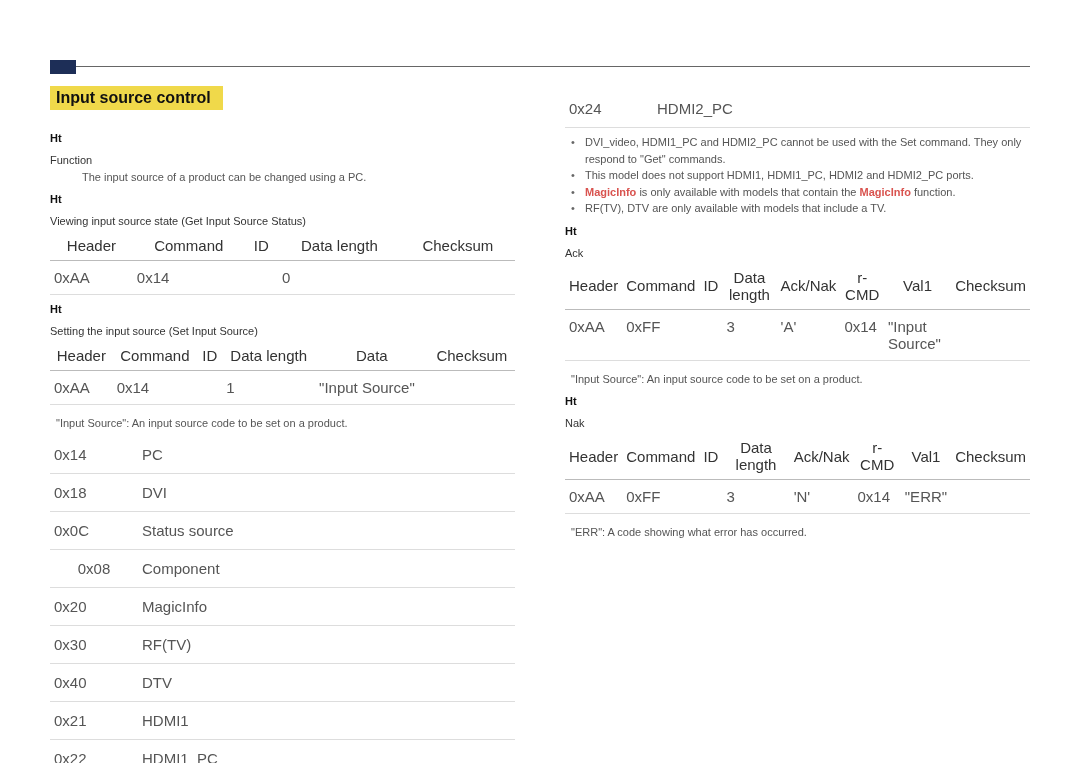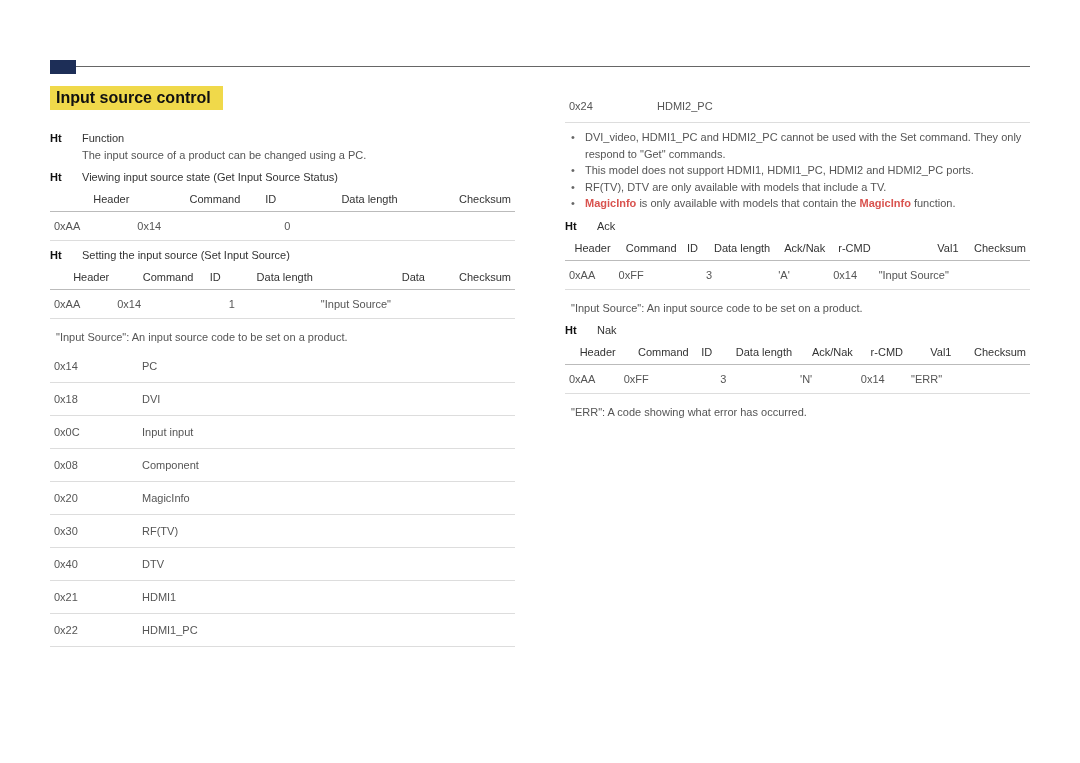--- a/index.html
+++ b/index.html
@@ -51,43 +51,44 @@
     font-size: 16px;
     font-weight: bold;
     padding: 3px 12px 3px 6px;
     margin: 0 0 14px 0;
   }
   .bullet-row {
     display: flex;
     align-items: flex-start;
     gap: 10px;
     margin: 8px 0 4px 0;
+    flex-direction: column;
   }
   .ht {
     font-weight: bold;
     color: #111;
     min-width: 22px;
   }
   .label {
     color: #333;
   }
   .desc {
     margin: 2px 0 8px 32px;
     color: #555;
     line-height: 1.4;
   }
   table.protocol, table.codes {
     width: 100%;
     border-collapse: collapse;
-    font-size: 11px;
+    font-size: 15px;
     color: #555;
     margin-top: 4px;
   }
   table.protocol th, table.codes th {
-    text-align: right;
+    text-align: center;
     font-weight: normal;
     color: #333;
     padding: 6px 4px;
     border-bottom: 1px solid #bbb;
   }
   table.protocol td, table.codes td {
     padding: 8px 4px;
     border-bottom: 1px solid #ddd;
     vertical-align: top;
   }
@@ -200,24 +201,24 @@
             <tr>
               <td style="width: 80px;">0x14</td>
               <td>PC</td>
             </tr>
             <tr>
               <td style="width: 80px;">0x18</td>
               <td>DVI</td>
             </tr>
             <tr>
               <td style="width: 80px;">0x0C</td>
-              <td>Input input</td>
-            </tr>
-            <tr>
-              <td style="width: 80px;">0x08</td>
+              <td>Status source</td>
+            </tr>
+            <tr>
+              <td style="width: 80px; text-align: center;">0x08</td>
               <td>Component</td>
             </tr>
             <tr>
               <td style="width: 80px;">0x20</td>
               <td>MagicInfo</td>
             </tr>
             <tr>
               <td style="width: 80px; margin-left: 24px;">0x30</td>
               <td>RF(TV)</td>
             </tr>
@@ -249,27 +250,27 @@
       </table>
 
       <ul class="notes">
         <li>
           <span>DVI_video, HDMI1_PC and HDMI2_PC cannot be used with the Set command. They only respond to "Get" commands.</span>
         </li>
         <li>
           <span>This model does not support HDMI1, HDMI1_PC, HDMI2 and HDMI2_PC ports.</span>
         </li>
         <li>
-          <span>RF(TV), DTV are only available with models that include a TV.</span>
-        </li>
-        <li>
           <span class="red">MagicInfo</span>
           <span> is only available with models that contain the </span>
           <span class="red">MagicInfo</span>
           <span> function.</span>
+        </li>
+        <li>
+          <span>RF(TV), DTV are only available with models that include a TV.</span>
         </li>
       </ul>
 
       <div class="bullet-row">
         <span class="ht">Ht</span>
         <span class="label">Ack</span>
       </div>
       <table class="protocol">
         <thead>
             <tr>

